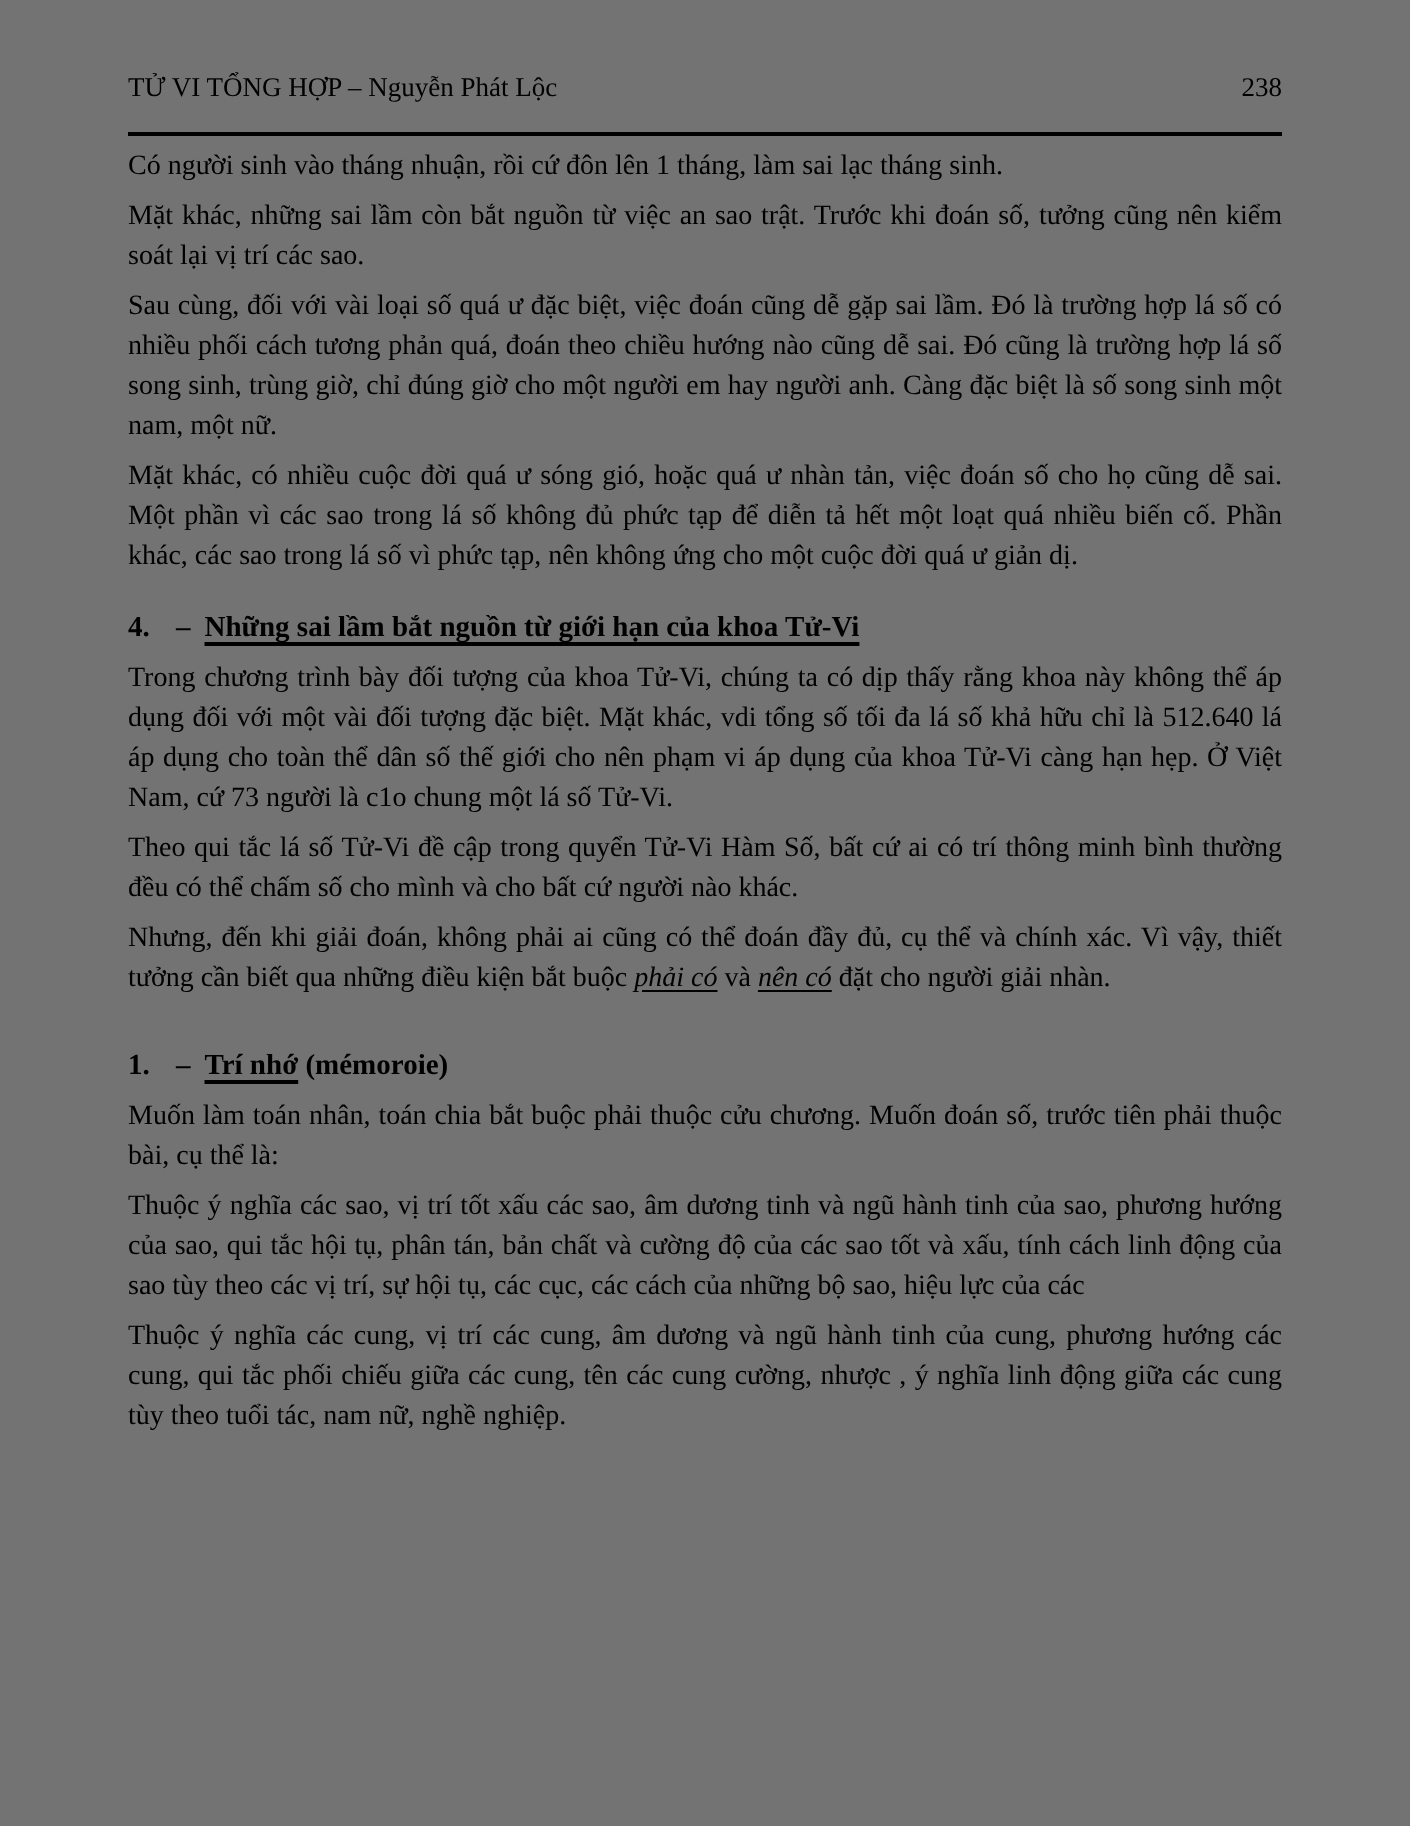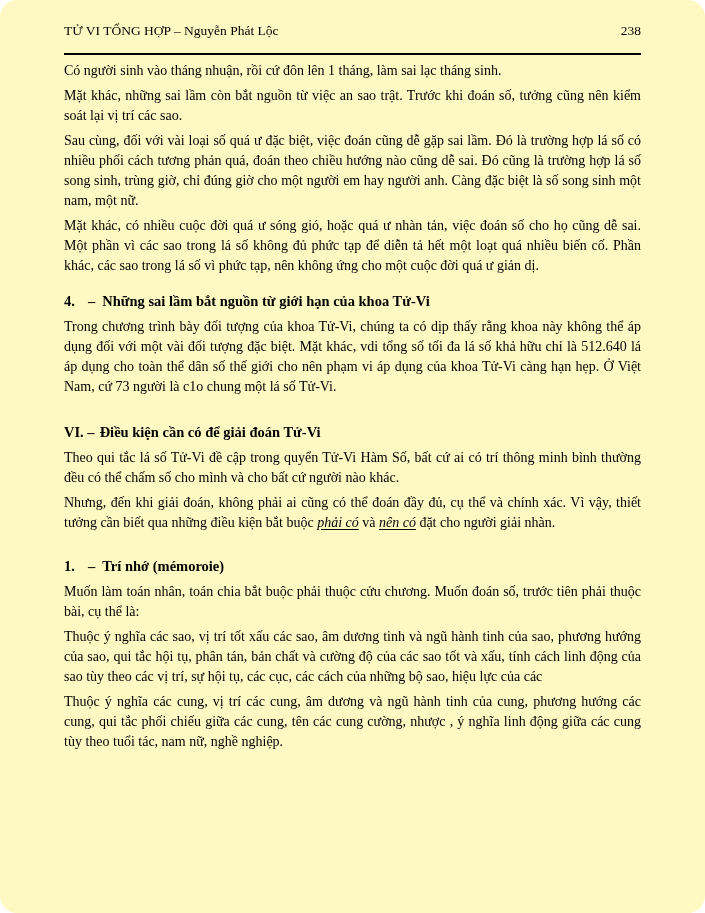--- a/index.html
+++ b/index.html
@@ -1,26 +1,25 @@
 <!DOCTYPE html>
 <html><head>
 <meta charset="utf-8">
 <style>
   html, body { margin: 0; padding: 0; background: #ffffff; }
   .page {
     position: relative;
     width: 705px;
     height: 913px;
-    background: #fef9c3;
+    background: #737373;
     box-sizing: border-box;
-    padding: 23px 64px 0 64px;
+    padding: 36px 64px 0 64px;
     font-family: "Liberation Serif", "DejaVu Serif", serif;
     color: #000000;
     overflow: hidden;
-    border-radius: 17px;
   }
   .hdr {
     display: flex;
     justify-content: space-between;
     align-items: baseline;
     font-size: 13.5px;
     line-height: 16px;
   }
   .rule {
     height: 2px;
@@ -39,20 +38,21 @@
     line-height: 20px;
     font-weight: bold;
     margin: 15px 0 6px 0;
   }
   h3.sec.big { margin-top: 25px; }
   h3.sec.sub { margin-top: 23px; }
   .num { display: inline-block; min-width: 24px; }
   .num.wide { min-width: 0; margin-right: 5px; }
   .dash { margin-right: 7px; }
   .u-title {
+    text-decoration: underline;
     text-decoration-thickness: 1.5px;
     text-underline-offset: 3px;
   }
   em.key {
     font-style: italic;
     text-decoration: underline;
     text-underline-offset: 2px;
   }
 </style>
 </head>
@@ -73,23 +73,20 @@
     <p class="body">Mặt khác, những sai lầm còn bắt nguồn từ việc an sao trật. Trước khi đoán số, tưởng cũng nên kiểm soát lại vị trí các sao.</p>
     <p class="body">Sau cùng, đối với vài loại số quá ư đặc biệt, việc đoán cũng dễ gặp sai lầm. Đó là trường hợp lá số có nhiều phối cách tương phản quá, đoán theo chiều hướng nào cũng dễ sai. Đó cũng là trường hợp lá số song sinh, trùng giờ, chỉ đúng giờ cho một người em hay người anh. Càng đặc biệt là số song sinh một nam, một nữ.</p>
     <p class="body">Mặt khác, có nhiều cuộc đời quá ư sóng gió, hoặc quá ư nhàn tản, việc đoán số cho họ cũng dễ sai. Một phần vì  các sao trong lá số không đủ phức tạp để diễn tả hết một loạt quá nhiều biến cố. Phần khác, các sao trong lá số vì phức tạp, nên không ứng cho một cuộc đời quá ư giản dị.</p>
 
     <h3 class="sec">
       <span class="num">4.</span><span class="dash">–</span><span class="u-title">Những sai lầm bắt nguồn từ giới hạn của khoa Tử-Vi</span>
     </h3>
 
     <p class="body">Trong chương trình bày đối tượng của khoa Tử-Vi, chúng ta có dịp thấy rằng khoa này không thể áp dụng đối với một vài đối tượng đặc biệt. Mặt khác, vdi tổng số tối đa lá số khả hữu chỉ là 512.640 lá áp dụng cho toàn thể dân số thế giới cho nên phạm vi áp dụng của khoa Tử-Vi càng hạn hẹp. Ở Việt Nam, cứ 73 người là c1o chung một lá số Tử-Vi.</p>
 
-    <h3 class="sec big">
-      <span class="num wide">VI. –</span><span class="u-title">Điều kiện cần có để giải đoán Tử-Vi</span>
-    </h3>
 
     <p class="body">Theo qui tắc lá số Tử-Vi đề cập trong quyển Tử-Vi Hàm Số, bất cứ ai có trí thông minh bình thường đều có thể chấm số cho mình và cho bất cứ người nào khác.</p>
     <p class="body"><span>Nhưng, đến khi giải đoán, không phải ai cũng có thể đoán đầy đủ, cụ thể và chính xác. Vì vậy, thiết tưởng cần biết qua những điều kiện bắt buộc </span><em class="key">phải có</em><span> và </span><em class="key">nên có</em><span> đặt cho người giải nhàn.</span></p>
 
     <h3 class="sec sub">
       <span class="num">1.</span><span class="dash">–</span><span class="u-title">Trí nhớ</span><span> (mémoroie)</span>
     </h3>
 
     <p class="body">Muốn làm toán nhân, toán chia bắt buộc phải thuộc cửu chương. Muốn đoán số, trước tiên phải thuộc bài, cụ thể là:</p>
     <p class="body">Thuộc ý nghĩa các sao, vị trí tốt xấu các sao, âm dương tinh và ngũ hành tinh của sao, phương hướng của sao, qui tắc hội tụ, phân tán, bản chất và cường độ của các sao tốt và xấu, tính cách linh động của sao  tùy theo các vị trí, sự hội tụ, các cục, các cách của những bộ sao, hiệu lực của các</p>

